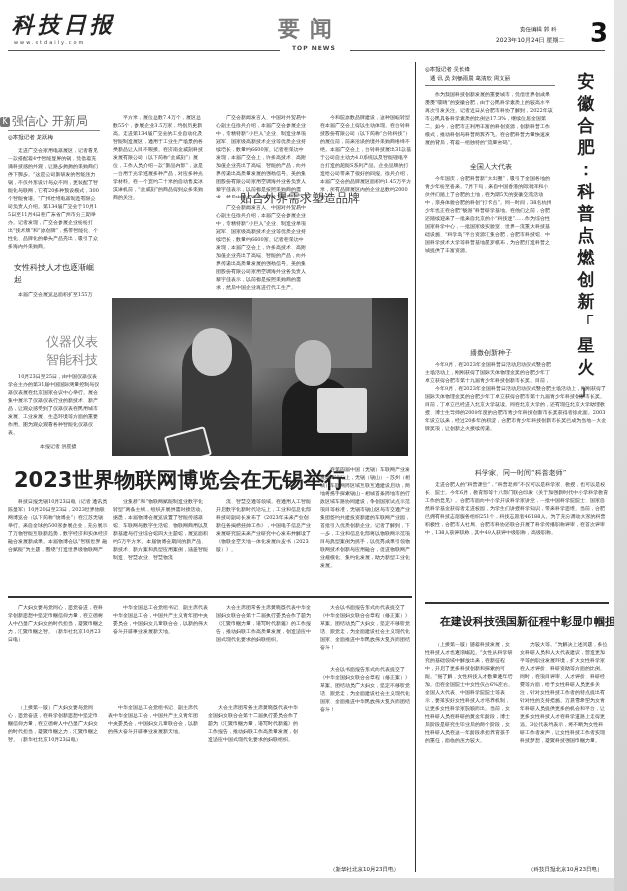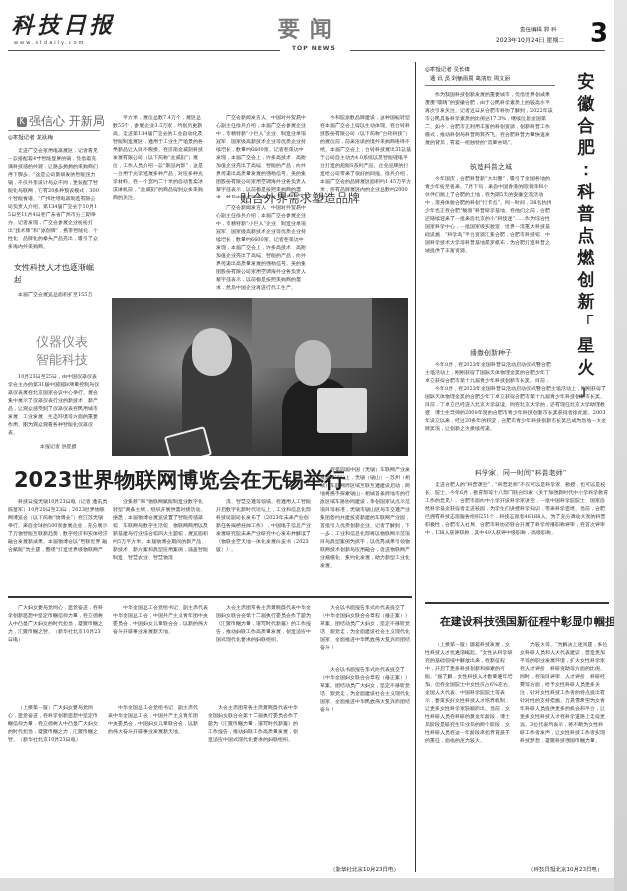--- a/index.html
+++ b/index.html
@@ -45,21 +45,21 @@
   <div class="logo">科技日报</div>
   <div class="logo-url">www.stdaily.com</div>
   <div class="rule-l"></div>
   <div class="section">要闻</div>
   <div class="section-en">TOP NEWS</div>
   <div class="editor">责任编辑  郭 科</div>
   <div class="date">2023年10月24日  星期二</div>
   <div class="pageno">3</div>
   <div class="rule-r"></div>
 
-  <div style="position:absolute;left:17px;top:113px;font-size:12px;color:#666;">
+  <div style="position:absolute;left:0;top:113px;font-size:12px;color:#666;">
     <span class="kicon">K</span><span>强信心 开新局</span>
   </div>
   <div class="hr" style="left:8px;top:130px;width:92px;height:1px;background:#888;"></div>
   <div class="byline" style="left:8px;top:134px;">◎本报记者 龙跃梅</div>
   <div class="txt" style="left:8px;top:146px;width:92px;height:112px;">
       <p>走进广交会家用电器展区，记者看见一款搭配着4寸智能显屏的锅，凭借着充满科技感的外观，让路步匆匆的采购商们停下脚步。“这是公司新研发的智能压力锅，不仅外形设计与众不同，更装配了智能化与联网，它有20多种预设模式，300个智能食谱。”广州壮维电器制造有限公司负责人介绍。第134届广交会于10月15日至11月4日在广东省广州市分三期举办。记者发现，广交会参展企业纷纷打出“技术牌”和“原创牌”，携带智能化、个性化、品牌化的拳头产品亮出，吸引了众多海内外采购商。</p>
     </div>
   <div class="hl" style="left:14px;top:262px;font-size:8px;font-weight:normal;color:#333;line-height:12px;white-space:normal;width:86px;">女性科技人才也逐渐崛起</div>
   <div class="txt" style="left:8px;top:290px;width:92px;height:10px;">
       <p>本届广交会展览总面积扩至155万</p>
@@ -71,21 +71,21 @@
       <p>广交会新闻发言人、中国对外贸易中心副主任徐兵介绍，本届广交会参展企业中，专精特新“小巨人”企业、制造业单项冠军、国家级高新技术企业等优质企业持续增长，数量约6600家。记者在采访中发现，本届广交会上，许多高技术、高附加值企业亮出了高端、智能的产品，向外界传递出高质量发展的强劲信号。美的集团股份有限公司家用空调海外业务负责人黎宇佳表示，以前都是按照采购商的需求，然后中国企业再进行代工生产。</p>
     </div>
   <div class="sub" style="left:240px;top:190px;font-size:12px;">贴合外界需求塑造品牌</div>
   <div class="txt" style="left:216px;top:203px;width:92px;height:90px;">
       <p>广交会新闻发言人、中国对外贸易中心副主任徐兵介绍，本届广交会参展企业中，专精特新“小巨人”企业、制造业单项冠军、国家级高新技术企业等优质企业持续增长，数量约6600家。记者在采访中发现，本届广交会上，许多高技术、高附加值企业亮出了高端、智能的产品，向外界传递出高质量发展的强劲信号。美的集团股份有限公司家用空调海外业务负责人黎宇佳表示，以前都是按照采购商的需求，然后中国企业再进行代工生产。</p>
     </div>
   <div class="txt" style="left:320px;top:113px;width:92px;height:180px;">
       <p>今和院原数品牌建设，这种国蜕转型在本届广交会上得以生动体现。在台铃科技股份有限公司（以下简称“台铃科技”）的展位前，前来洽谈的境外采购商络绎不绝。本届广交会上，台铃科技展出31款基于公司自主动力4.0系统以及智能锂电平台打造的超能S系列产品。企业品牌的打造给公司带来了很好的回报。徐兵介绍，本届广交会的品牌展区面积约1.45万平方米，所有品牌展区内的企业总数约2000家。</p>
     </div>
 
-  <div class="side-title" style="left:36px;top:333px;">
+  <div class="side-title" style="left:46px;top:333px;">
     <div>仪器仪表</div>
     <div>智能科技</div>
   </div>
   <div class="txt" style="left:8px;top:372px;width:92px;height:78px;">
       <p>10月23日至25日，由中国仪器仪表学会主办的第31届中国国际测量控制与仪器仪表展在北京国家会议中心举行。展会集中展示了仪器仪表行业的新技术、新产品，让观众感受到了仪器仪表在民用城市发展、工业发展、生态环境等方面的重要作用。图为观众观看各种智能化仪器仪表。</p>
     </div>
   <div class="txt" style="left:40px;top:442px;width:60px;height:10px;">本报记者 洪星摄</div>
   <div class="photo" style="left:112px;top:298px;width:296px;height:158px;">
     <div class="bg"></div>
     <div class="p1"></div>
@@ -156,21 +156,21 @@
       <span>普</span>
       <span>点</span>
       <span>燃</span>
       <span>创</span>
       <span>新</span>
       <span>「</span>
       <span>星</span>
       <span>火</span>
       <span>」</span>
   </div>
-  <div class="sub" style="left:470px;top:162px;">筑造科普之城</div>
+  <div class="sub" style="left:470px;top:162px;">全国人大代表</div>
   <div class="txt" style="left:425px;top:174px;width:128px;height:170px;">
       <p>今年国庆，合肥科普新“大出圈”，吸引了全国各地的青少年纷至沓来。7月下旬，来自中国香港的郎润泽和小伙伴们踏上了合肥的土地，在为期5天的安徽交流活动中，亲身体验合肥的科创“打卡点”。同一时间，38名杭州少年也正在合肥“畅游”科普研学基地。在他们之前，合肥还陆续迎来了一批来自北京的小“科技迷”……作为综合性国家科学中心，一批国家级实验室、世界一流重大科技基础设施、“科学岛”平台资源汇集合肥，合肥市科技馆、中国科学技术大学等科普基地星罗棋布，为合肥打造科普之城提供了丰富资源。</p>
     </div>
   <div class="sub" style="left:470px;top:348px;">播撒创新种子</div>
   <div class="txt" style="left:425px;top:360px;width:128px;height:24px;">
       <p>今年9月，在2023年全国科普日活动启动仪式暨合肥主场活动上，刚刚获得了国际天体物理金奖的合肥少年丁卓立获得合肥市第十九届青少年科技创新市长奖。目前，丁卓立已经进入北京大学就读。同在北京大学的，还有现任北京大学助理教授、博士生导师的2009年度的合肥市青少年科技创新市长奖获得者徐此面。2003年设立以来，经过20多年的积淀，合肥市青少年科技创新市长奖已成为当地一大金牌奖项，让创新之火接续传递。</p>
     </div>
   <div class="txt" style="left:425px;top:384px;width:184px;height:70px;">
       <p>今年9月，在2023年全国科普日活动启动仪式暨合肥主场活动上，刚刚获得了国际天体物理金奖的合肥少年丁卓立获得合肥市第十九届青少年科技创新市长奖。目前，丁卓立已经进入北京大学就读。同在北京大学的，还有现任北京大学助理教授、博士生导师的2009年度的合肥市青少年科技创新市长奖获得者徐此面。2003年设立以来，经过20多年的积淀，合肥市青少年科技创新市长奖已成为当地一大金牌奖项，让创新之火接续传递。</p>
     </div>

